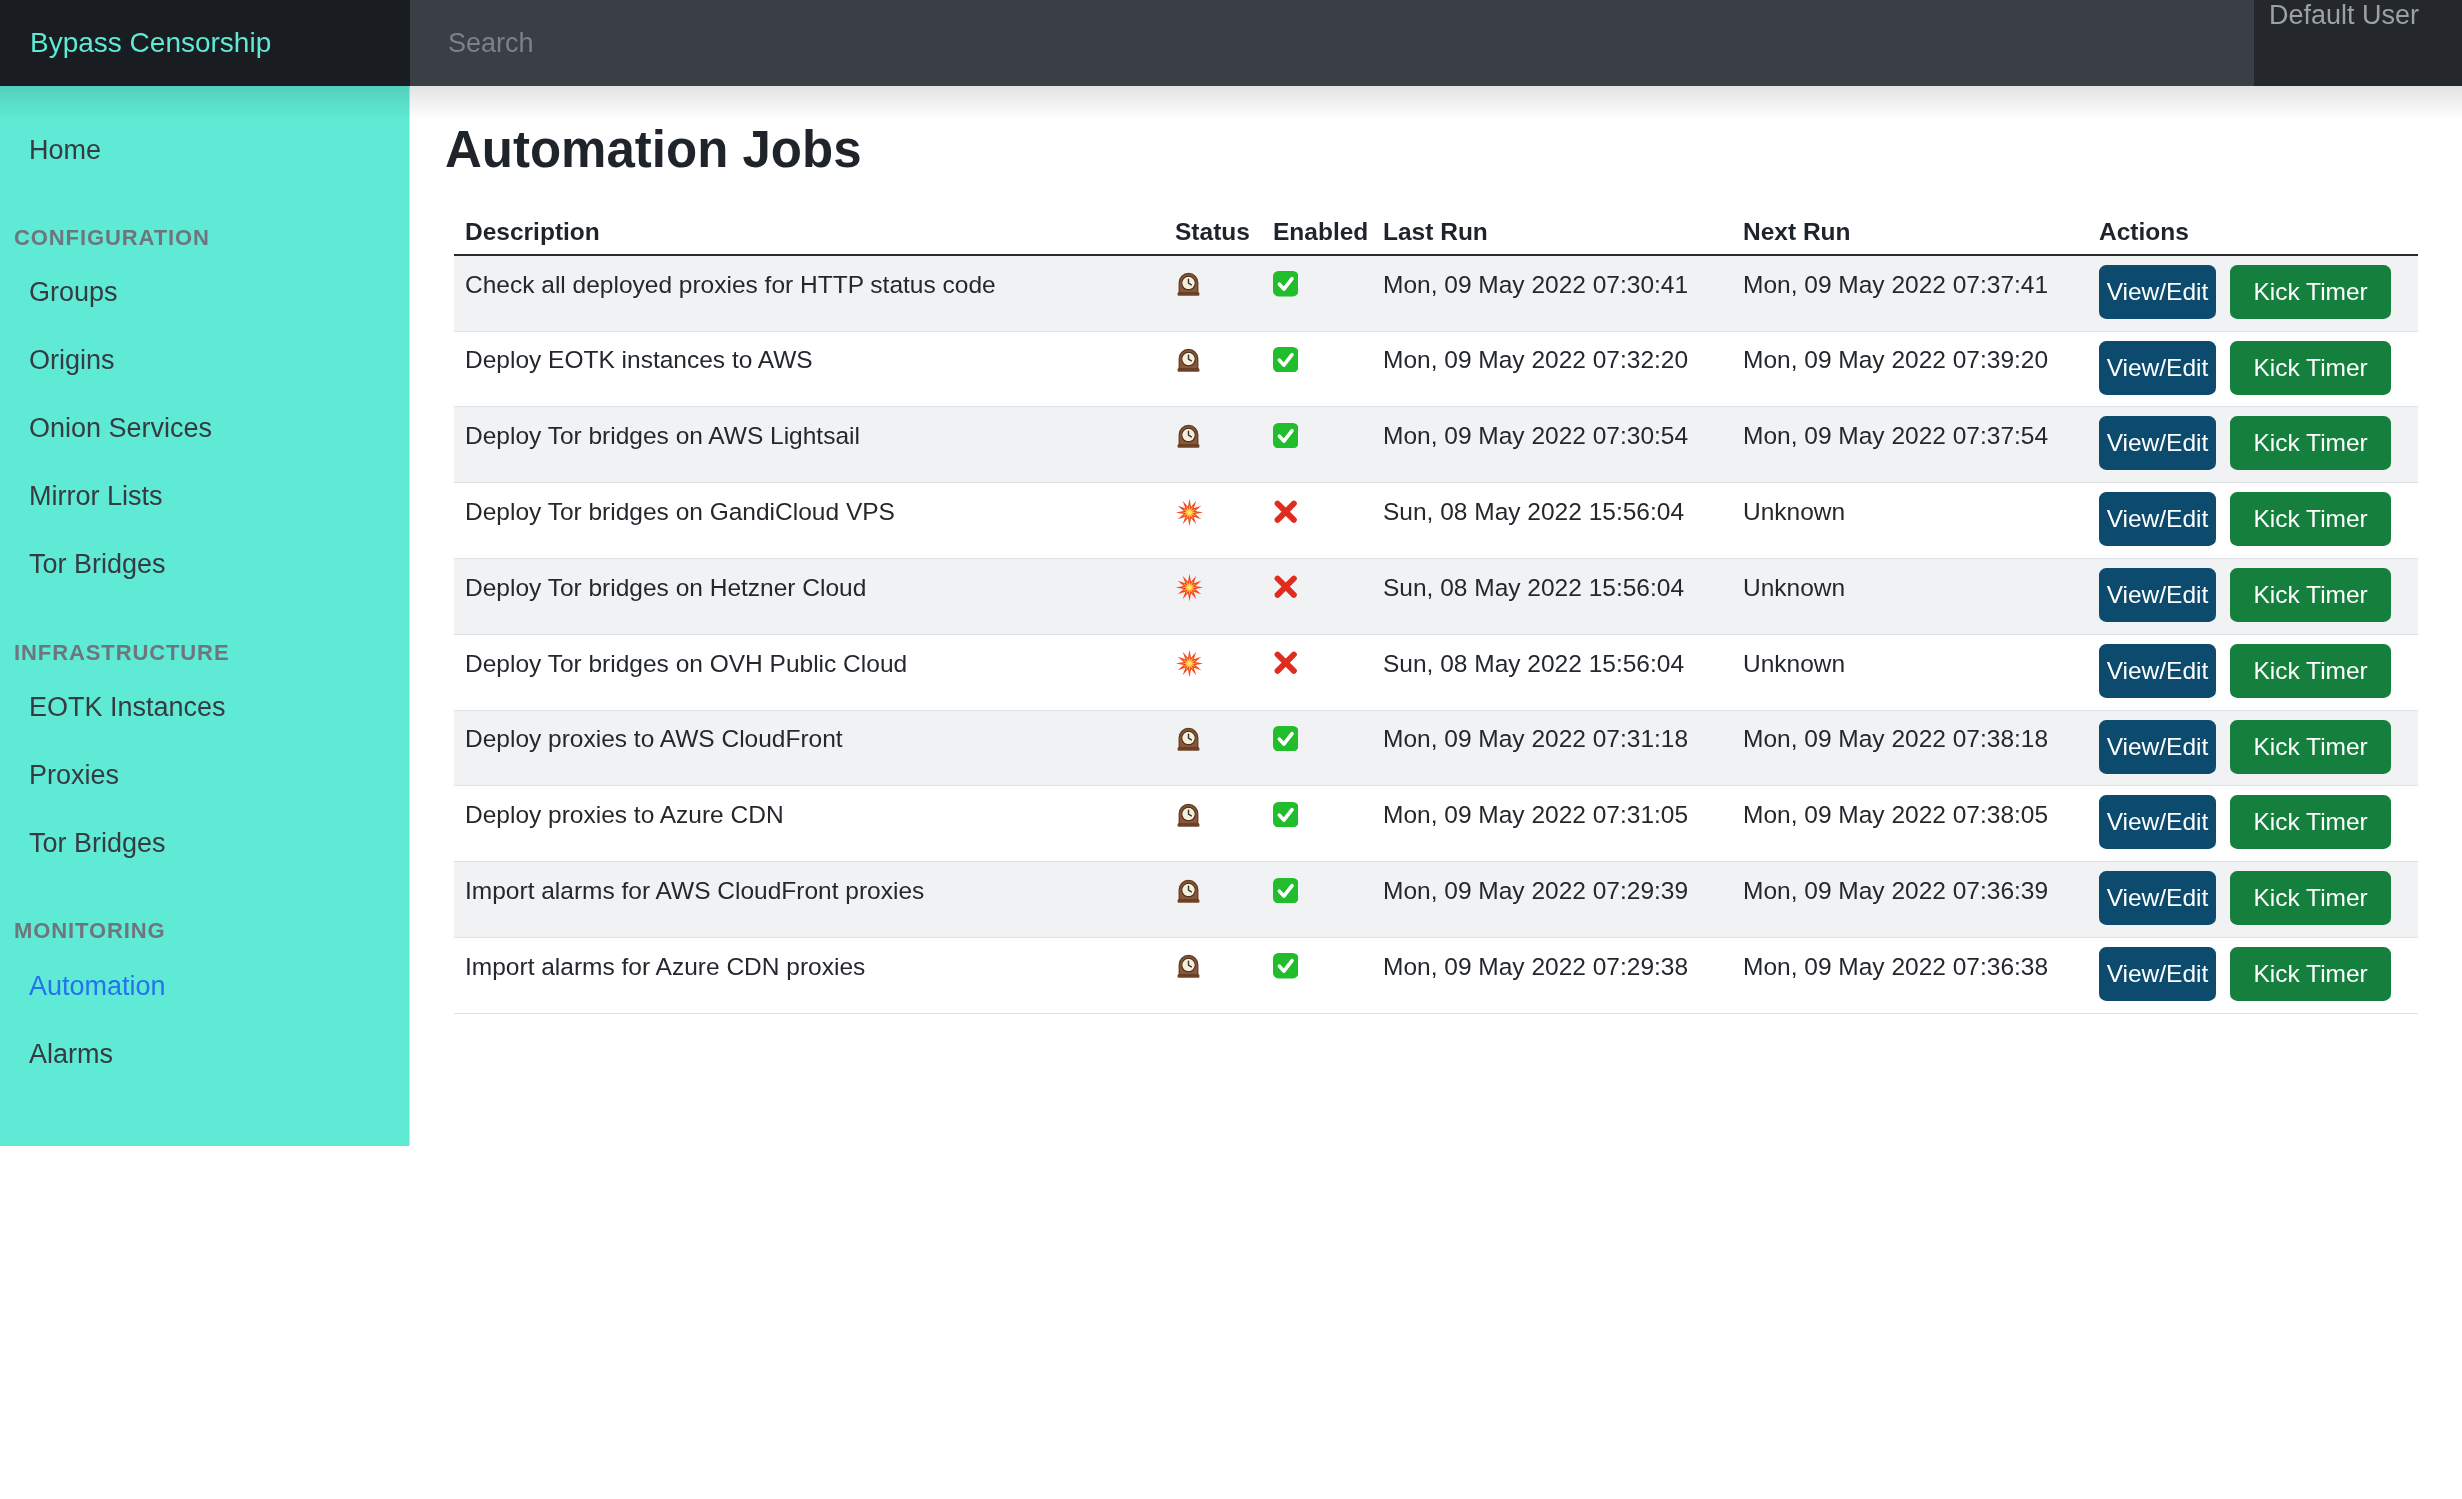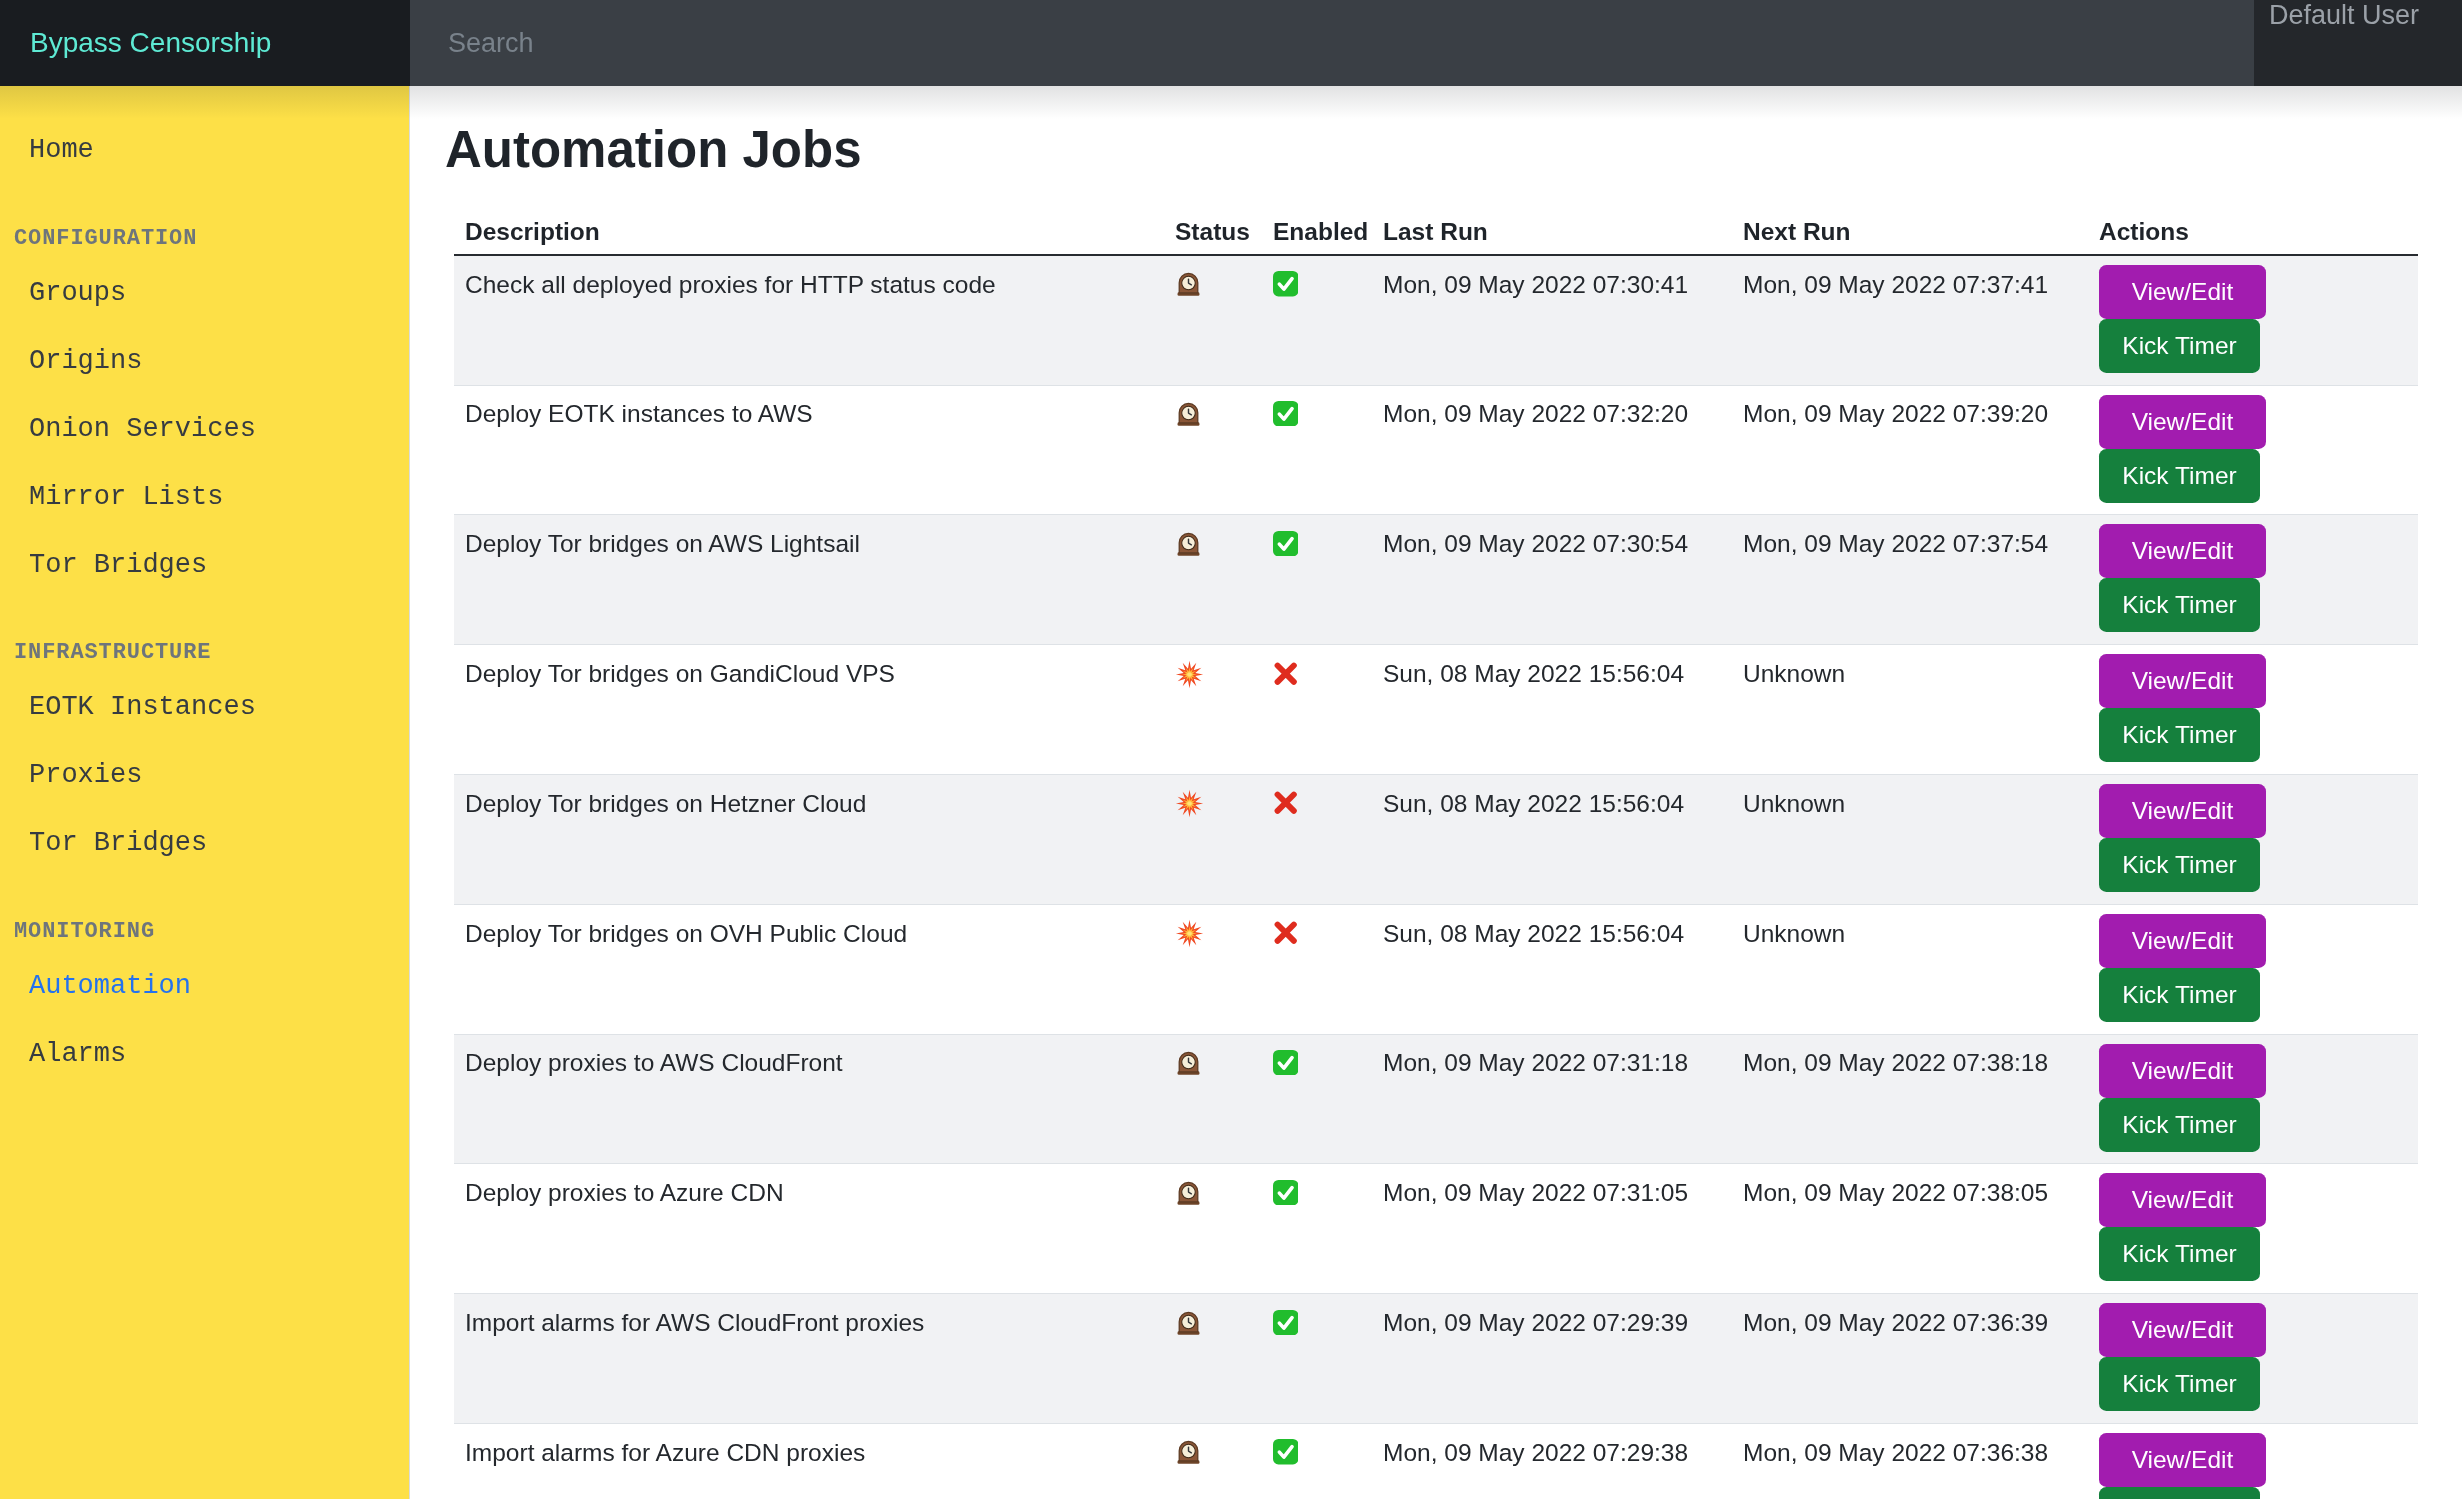--- a/index.html
+++ b/index.html
@@ -41,24 +41,23 @@
   }
   .top-shadow {
     position: absolute; top: 86px; left: 0;
     width: 2462px; height: 33px;
     background: linear-gradient(rgba(25,30,35,0.13), rgba(25,30,35,0));
     pointer-events: none; z-index: 5;
   }
   
   .sidebar {
     position: absolute; top: 86px; left: 0;
-    width: 410px; height: 1414px;
-    background: #fde047;
+    width: 410px; height: 1060px;
+    background: #5eead4;
     border-right: 0.9px solid #d8dbdf;
-    font-family: Liberation Mono, monospace;
   }
   .side-link {
     height: 68px; display: flex; align-items: center;
     padding-left: 29px; font-size: 27px; font-weight: 500;
     color: #363b41; cursor: pointer; text-decoration: none;
   }
   .side-link.home { margin-top: 30px; }
   .side-link.active { color: #2472ee; }
   .section-title {
     height: 36px; margin-top: 36px;
@@ -100,21 +99,21 @@
   tbody tr:nth-child(odd) { background: #f1f2f4; }
   td.c-status, td.c-enabled { padding-top: 14.5px; }
   td.c-actions { padding-top: 9px; }
   .icon { display: inline-block; }
   .btn {
     display: inline-block; border: none; border-radius: 7.3px;
     height: 54px; color: #ffffff; font-size: 24.5px;
     font-family: "Liberation Sans", sans-serif;
     cursor: pointer; vertical-align: top; text-align: center;
   }
-  .btn-view { width: 167px; background: #a21caf; margin-right: 7.3px; }
+  .btn-view { width: 117px; background: #0c4a6e; margin-right: 7.3px; }
   .btn-kick { width: 161px; background: #15803d; }
 </style>
 </head>
 <body>
 
 <div class="navbar">
   <div class="brand">Bypass Censorship</div>
   <input class="search-input" type="text" placeholder="Search" style="">
   <div class="user-area">
     <span>Default User</span>

